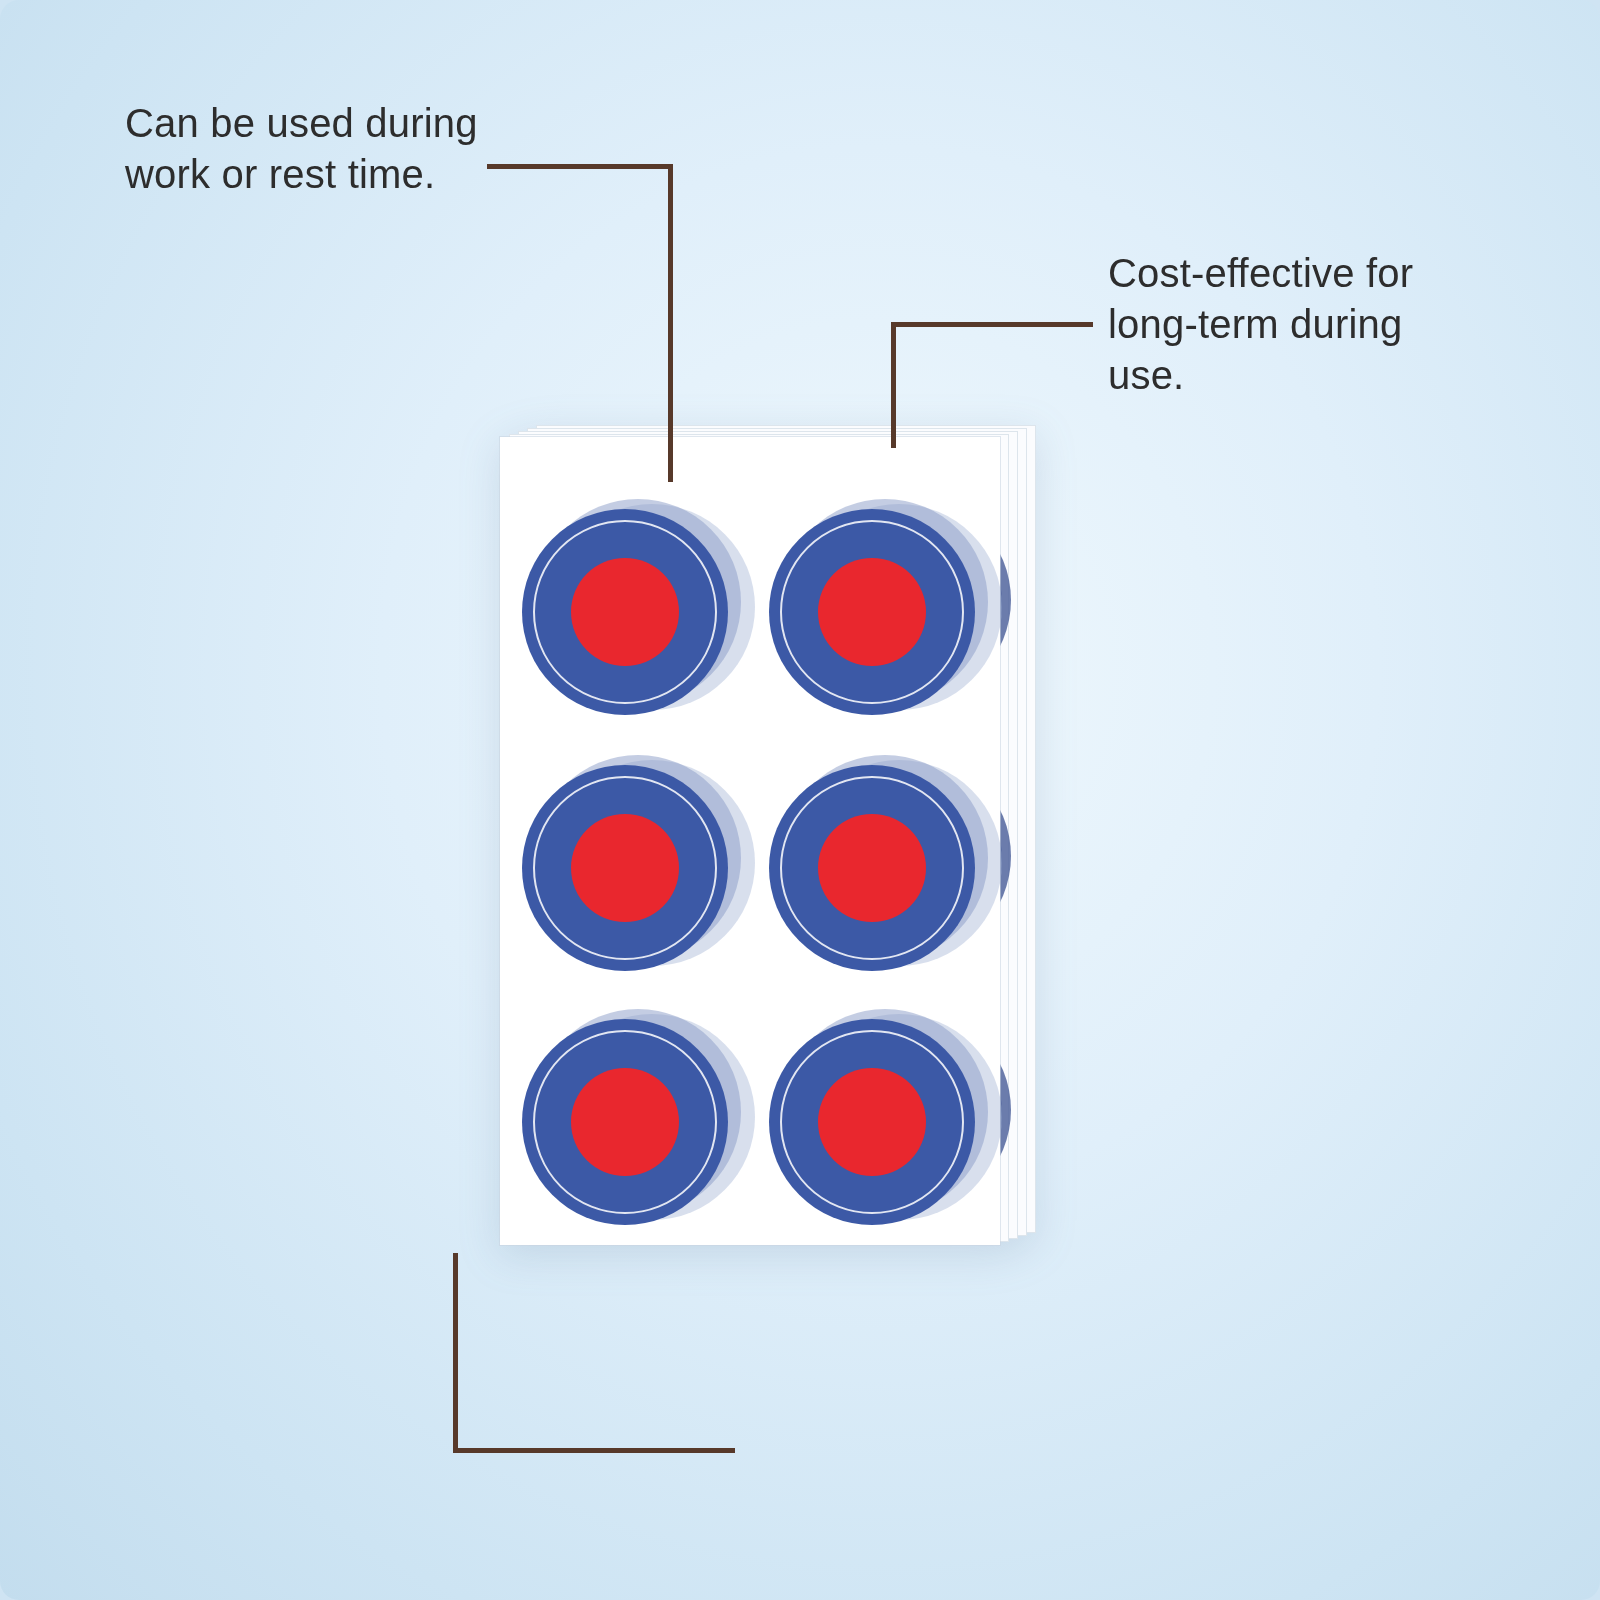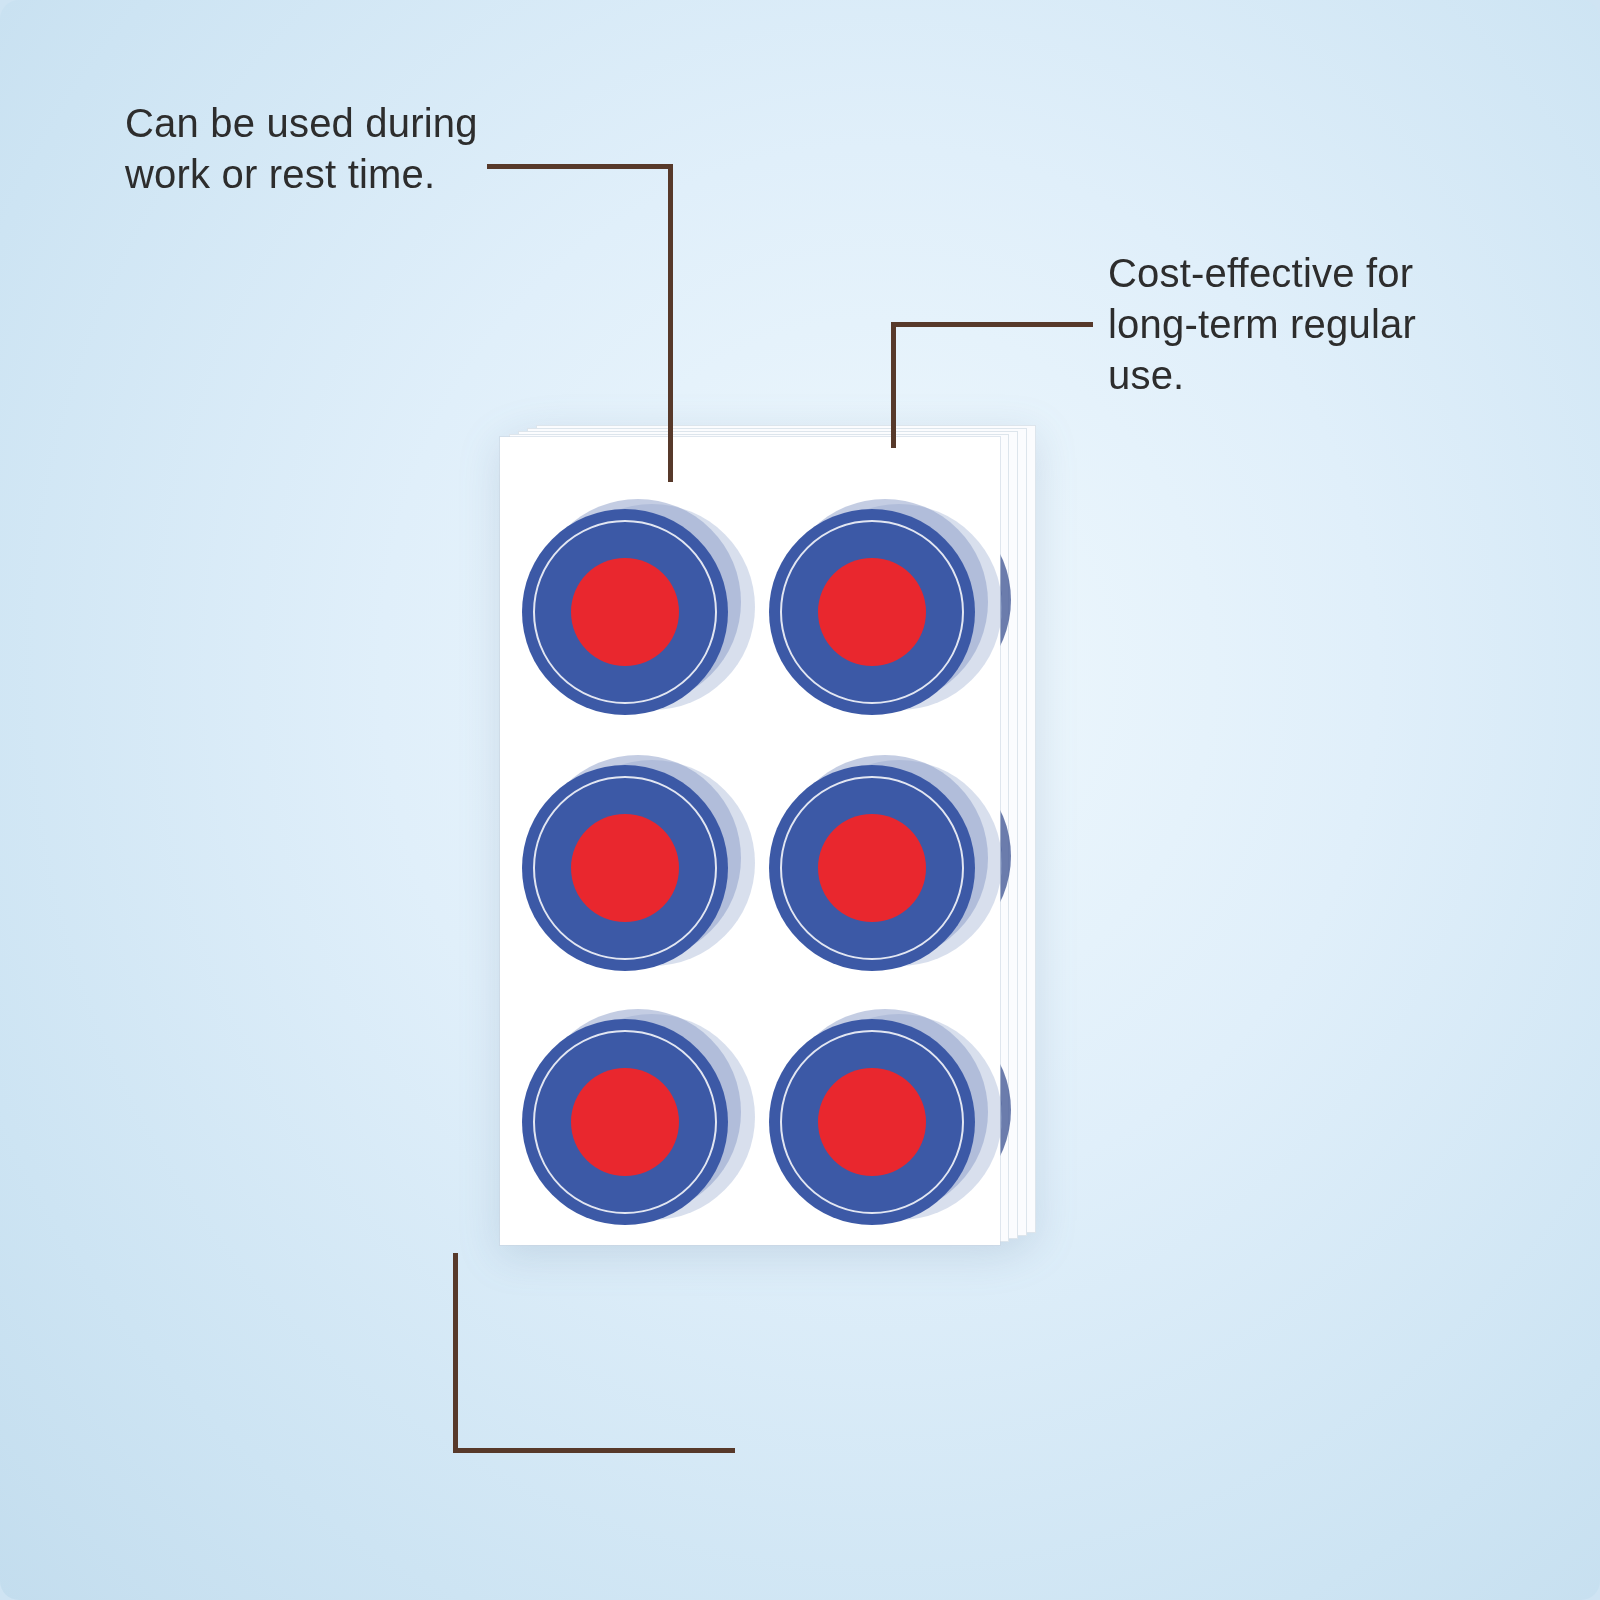--- a/index.html
+++ b/index.html
@@ -64,21 +64,21 @@
     position:absolute;width:206px;height:206px;border-radius:50%;
     background:#51659e;opacity:.85;z-index:6;
   }
 </style>
 </head>
 <body>
 
 <div class="canvas">
 
   <div class="callout work-rest">Can be used during work or rest time.</div>
-  <div class="callout cost">Cost-effective for long-term regular use.</div>
+  <div class="callout cost">Cost-effective for long-term during use.</div>
 
   <div class="cline" style="left:487px;top:164px;width:186px;height:5px;"></div>
   <div class="cline" style="left:668px;top:164px;width:5px;height:318px;"></div>
 
   <div class="cline" style="left:891px;top:322px;width:202px;height:5px;"></div>
   <div class="cline" style="left:891px;top:322px;width:5px;height:126px;"></div>
 
   <div class="cline" style="left:453px;top:1253px;width:5px;height:200px;"></div>
   <div class="cline" style="left:453px;top:1448px;width:282px;height:5px;"></div>
 

